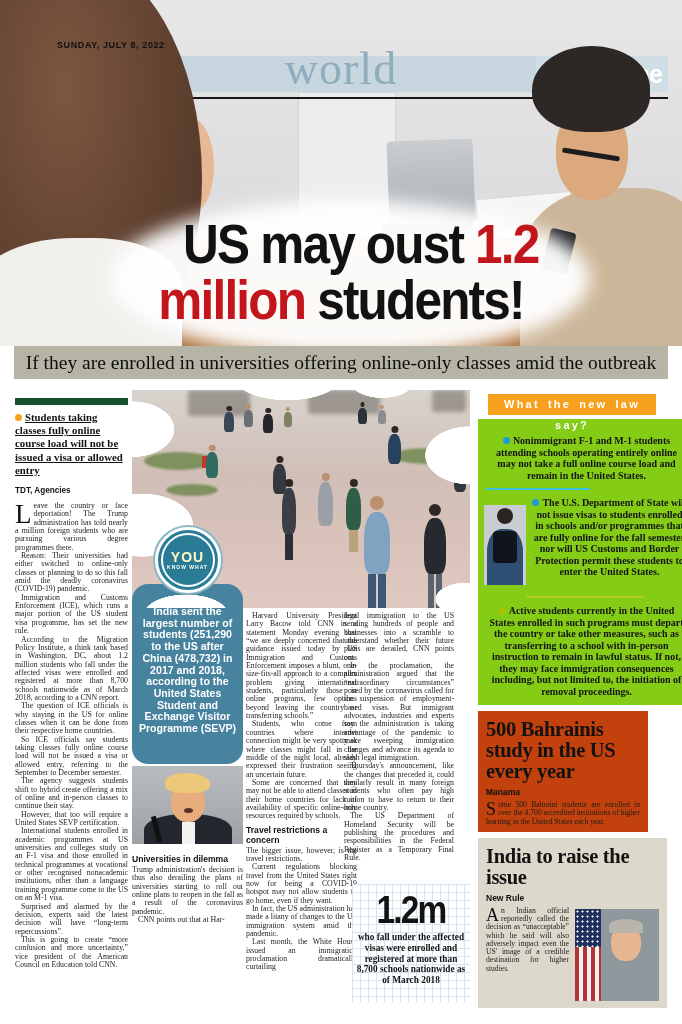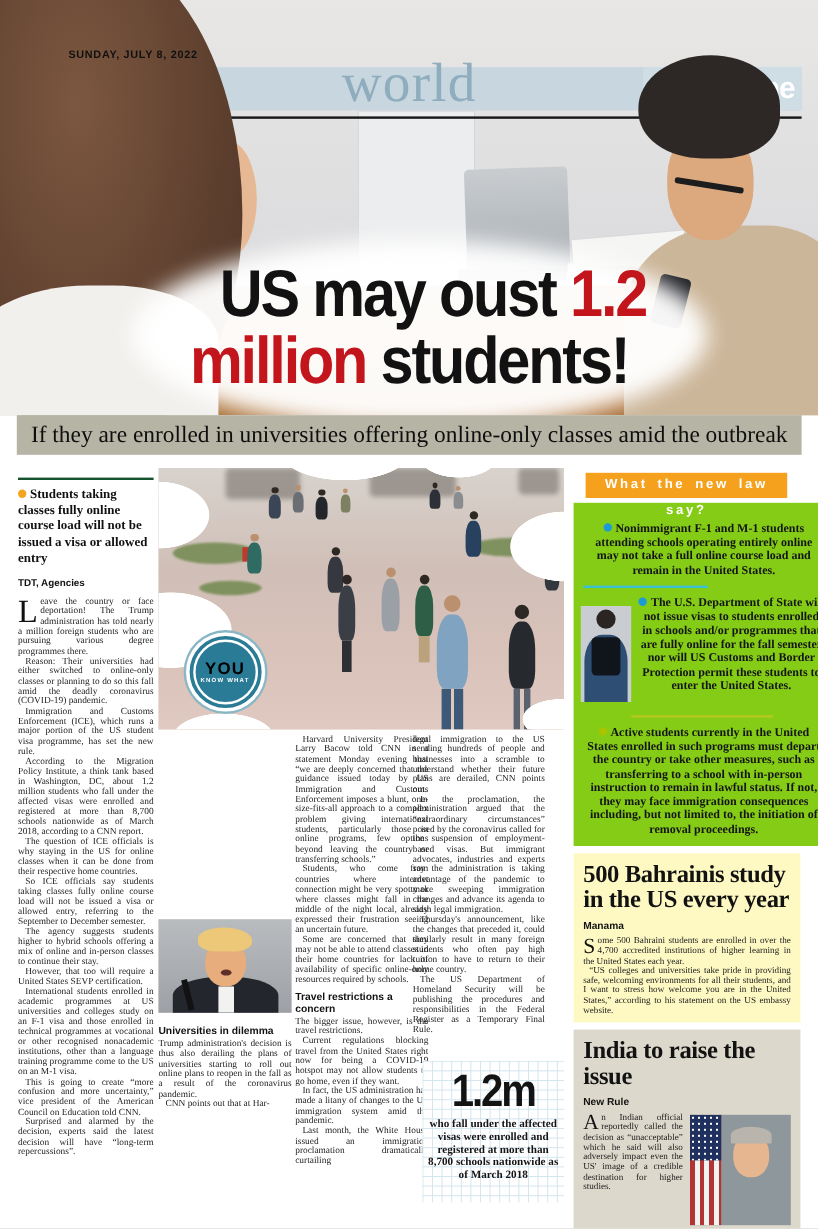--- a/index.html
+++ b/index.html
@@ -88,37 +88,37 @@
   #col2{left:132px;top:0;width:111px;height:636px;}
   #col3{left:246px;top:224px;width:111px;}
   #col4{left:344px;top:224px;width:110px;}
 
   .art p{font-size:7.8px;line-height:8.35px;text-align:justify;margin:0;color:#1b1b1b;text-indent:6px;}
   .art p.noind{text-indent:0;}
   .colsub{font:700 8.6px/10px "Liberation Sans",sans-serif;color:#111;margin:4px 0 2px;}
   .dropcap{float:left;font:400 27px/22px "Liberation Serif",serif;padding:1px 2px 0 0;color:#111;}
   .dropcap.sm{font-size:18px;line-height:15px;}
 
-  .standfirst{border-top:2px solid #14532d;padding-top:6px;
-        font:700 10.8px/13.2px "Liberation Serif",serif;color:#111;}
+  .standfirst{border-top:7px solid #14532d;padding-top:6px;
+        font:700 10.8px/13.2px "Liberation Serif",serif;color:#111;text-decoration:underline;}
   .dot{display:inline-block;width:7px;height:7px;border-radius:50%;margin-right:3px;}
   .dot-orange{background:#f5a41f;}
   .dot-blue{background:#1c9ad6;}
   .dot-green{background:#aac400;}
   .byline{font:700 8.2px "Liberation Sans",sans-serif;color:#111;margin:9px 0 7px;}
 
   
   .infobox{position:absolute;left:0;top:196px;width:111px;height:180px;background:#47829f;
         border-radius:16px;box-sizing:border-box;padding:22px 5px 0;text-align:center;color:#fff;
         font:700 10.6px/11.7px "Liberation Sans",sans-serif;}
   .badge{position:absolute;left:50%;top:139px;transform:translateX(-50%);width:60px;height:60px;
         border-radius:50%;background:#2a7b96;border:3px solid #fff;box-shadow:0 0 0 2px #8ab7c5;z-index:2;
         display:flex;flex-direction:column;align-items:center;justify-content:center;}
   .badge::before{content:"";position:absolute;inset:3px;border:2px solid #fff;border-radius:50%;}
-  .badge .byou{font:800 14px/14px "Liberation Sans",sans-serif;color:#000000;letter-spacing:1px;}
+  .badge .byou{font:800 14px/14px "Liberation Sans",sans-serif;color:#fef9c3;letter-spacing:1px;}
   .badge .bknow{font:700 5px/7px "Liberation Sans",sans-serif;color:#fff;letter-spacing:1px;}
 
   .trump{position:absolute;left:0;top:378px;width:111px;height:78px;overflow:hidden;
         background:linear-gradient(180deg,#b9bcbf,#9da1a5);}
   .t-suit{position:absolute;left:12px;bottom:-4px;width:88px;height:34px;background:#23262c;border-radius:46% 46% 0 0;}
   .t-shirt{position:absolute;left:50px;bottom:0;width:13px;height:22px;background:#f2f2f0;}
   .t-face{position:absolute;left:39px;top:17px;width:34px;height:39px;background:#e8ad7c;border-radius:46%;}
   .t-hair{position:absolute;left:33px;top:7px;width:45px;height:20px;background:#edc878;border-radius:52% 60% 42% 42%;}
   .t-mouth{position:absolute;left:52px;top:42px;width:9px;height:5px;background:#5d2f28;border-radius:50%;}
   .t-mic{position:absolute;left:22px;bottom:2px;width:5px;height:26px;background:#121212;transform:rotate(-14deg);}
@@ -141,21 +141,21 @@
   .lawpanel .b{font:700 10px/11.5px "Liberation Serif",serif;color:#141414;text-align:center;}
   .sep1{height:2px;background:#3cc0d8;width:104px;margin:7px 0;}
   .sep2{height:2px;background:#b7c81e;width:118px;margin:7px 0 7px 40px;}
   .b1wrap{position:relative;min-height:92px;}
   .studphoto{position:absolute;left:-2px;top:8px;width:42px;height:80px;overflow:hidden;background:#c9cdd1;}
   .s-head{position:absolute;left:13px;top:3px;width:16px;height:16px;border-radius:50%;background:#2a2523;}
   .s-body{position:absolute;left:3px;bottom:0;width:36px;height:56px;background:#2e4e74;border-radius:40% 40% 0 0;}
   .s-pack{position:absolute;left:9px;top:26px;width:24px;height:32px;background:#10151c;border-radius:4px;}
   .b1text{margin-left:46px;}
 
-  .bahrain{margin-top:6px;background:#fef9c3;padding:8px 8px 6px;box-sizing:border-box;width:189px;}
+  .bahrain{margin-top:6px;background:#c2410c;padding:8px 8px 6px;box-sizing:border-box;width:170px;}
   .bigserif{font:600 20.5px/21px "Liberation Serif",serif;color:#121212;letter-spacing:-.3px;}
   .sb-byline{font:700 8.5px "Liberation Sans",sans-serif;margin:5px 0 4px;color:#111;}
   .bahrain p,.india p{font-size:7.6px;line-height:8.25px;text-align:justify;margin:0;color:#1b1b1b;text-indent:5px;}
   .bahrain p.noind,.india p.noind{text-indent:0;}
 
   .india{margin-top:6px;background:#dcd8cb;padding:8px 8px 6px;box-sizing:border-box;width:189px;overflow:hidden;}
   .halewrap{float:right;width:84px;margin:2px 0 1px 6px;}
   .halephoto{position:relative;width:84px;height:92px;overflow:hidden;background:#8e979c;}
   .h-flag{position:absolute;left:0;top:0;width:26px;height:92px;
         background:repeating-linear-gradient(90deg,#b23435 0 4px,#f2f2f0 4px 8px);}
@@ -247,31 +247,34 @@
 
     <div class="col art" id="col1">
       <div class="standfirst"><span class="dot dot-orange"></span><span>Students taking classes fully online course load will not be issued a visa or allowed entry</span></div>
       <div class="byline">TDT, Agencies</div>
       <p class="noind"><span class="dropcap">L</span><span>eave the country or face deportation! The Trump administration has told nearly a million foreign students who are pursuing various degree programmes there.</span></p>
       <p>Reason: Their universities had either switched to online-only classes or planning to do so this fall amid the deadly coronavirus (COVID-19) pandemic.</p>
       <p>Immigration and Customs Enforcement (ICE), which runs a major portion of the US student visa programme, has set the new rule.</p>
       <p>According to the Migration Policy Institute, a think tank based in Washington, DC, about 1.2 million students who fall under the affected visas were enrolled and registered at more than 8,700 schools nationwide as of March 2018, according to a CNN report.</p>
       <p>The question of ICE officials is why staying in the US for online classes when it can be done from their respective home countries.</p>
       <p>So ICE officials say students taking classes fully online course load will not be issued a visa or allowed entry, referring to the September to December semester.</p>
-      <p>The agency suggests students higher to hybrid schools offering a mix of online and in-person classes to continue their stay.</p>
+      <p>The agency suggests students shift to hybrid create offering a mix of online and in-person classes to continue their stay.</p>
       <p>However, that too will require a United States SEVP certification.</p>
       <p>International students enrolled in academic programmes at US universities and colleges study on an F-1 visa and those enrolled in technical programmes at vocational or other recognised nonacademic institutions, other than a language training programme come to the US on an M-1 visa.</p>
+      <p>Surprised and alarmed by the decision, experts said the latest decision will have “long-term repercussions”.</p>
       <p>This is going to create “more confusion and more uncertainty,” vice president of the American Council on Education told CNN.</p>
-      <p>Surprised and alarmed by the decision, experts said the latest decision will have “long-term repercussions”.</p>
     </div>
 
     <div class="col" id="col2">
       <div class="badge">
         <span class="byou">YOU</span>
         <span class="bknow">KNOW WHAT</span>
+      </div>
+      <div class="infobox">
+        <span>India sent the largest number of students (251,290 to the US after China (478,732) in 2017 and 2018, according to the United States Student and Exchange Visitor Programme (SEVP)</span>
       </div>
       <div class="trump">
         <i class="t-suit"></i>
         <i class="t-shirt"></i>
         <i class="t-face"></i>
         <i class="t-hair"></i>
         <i class="t-mouth"></i>
         <i class="t-mic"></i>
       </div>
       <div class="col2text art">
@@ -318,21 +321,20 @@
           <div class="b b1text"><span class="dot dot-blue"></span><span>The U.S. Department of State will not issue visas to students enrolled in schools and/or programmes that are fully online for the fall semester nor will US Customs and Border Protection permit these students to enter the United States.</span></div>
         </div>
         <div class="sep2"></div>
         <div class="b"><span class="dot dot-green"></span><span>Active students currently in the United States enrolled in such programs must depart the country or take other measures, such as transferring to a school with in-person instruction to remain in lawful status. If not, they may face immigration consequences including, but not limited to, the initiation of removal proceedings.</span></div>
       </div>
 
       <div class="bahrain">
         <div class="bigserif">500 Bahrainis study in the US every year</div>
         <div class="sb-byline">Manama</div>
         <p class="noind"><span class="dropcap sm">S</span><span>ome 500 Bahraini students are enrolled in over the 4,700 accredited institutions of higher learning in the United States each year.</span></p>
-        <p>“US colleges and universities take pride in providing safe, welcoming environments for all their students, and I want to stress how welcome you are in the United States,” according to his statement on the US embassy website.</p>
       </div>
 
       <div class="india">
         <div class="bigserif">India to raise the issue</div>
         <div class="sb-byline">New Rule</div>
         <div class="halewrap">
           <div class="halephoto">
             <i class="h-flag"></i>
             <i class="h-canton"></i>
 

